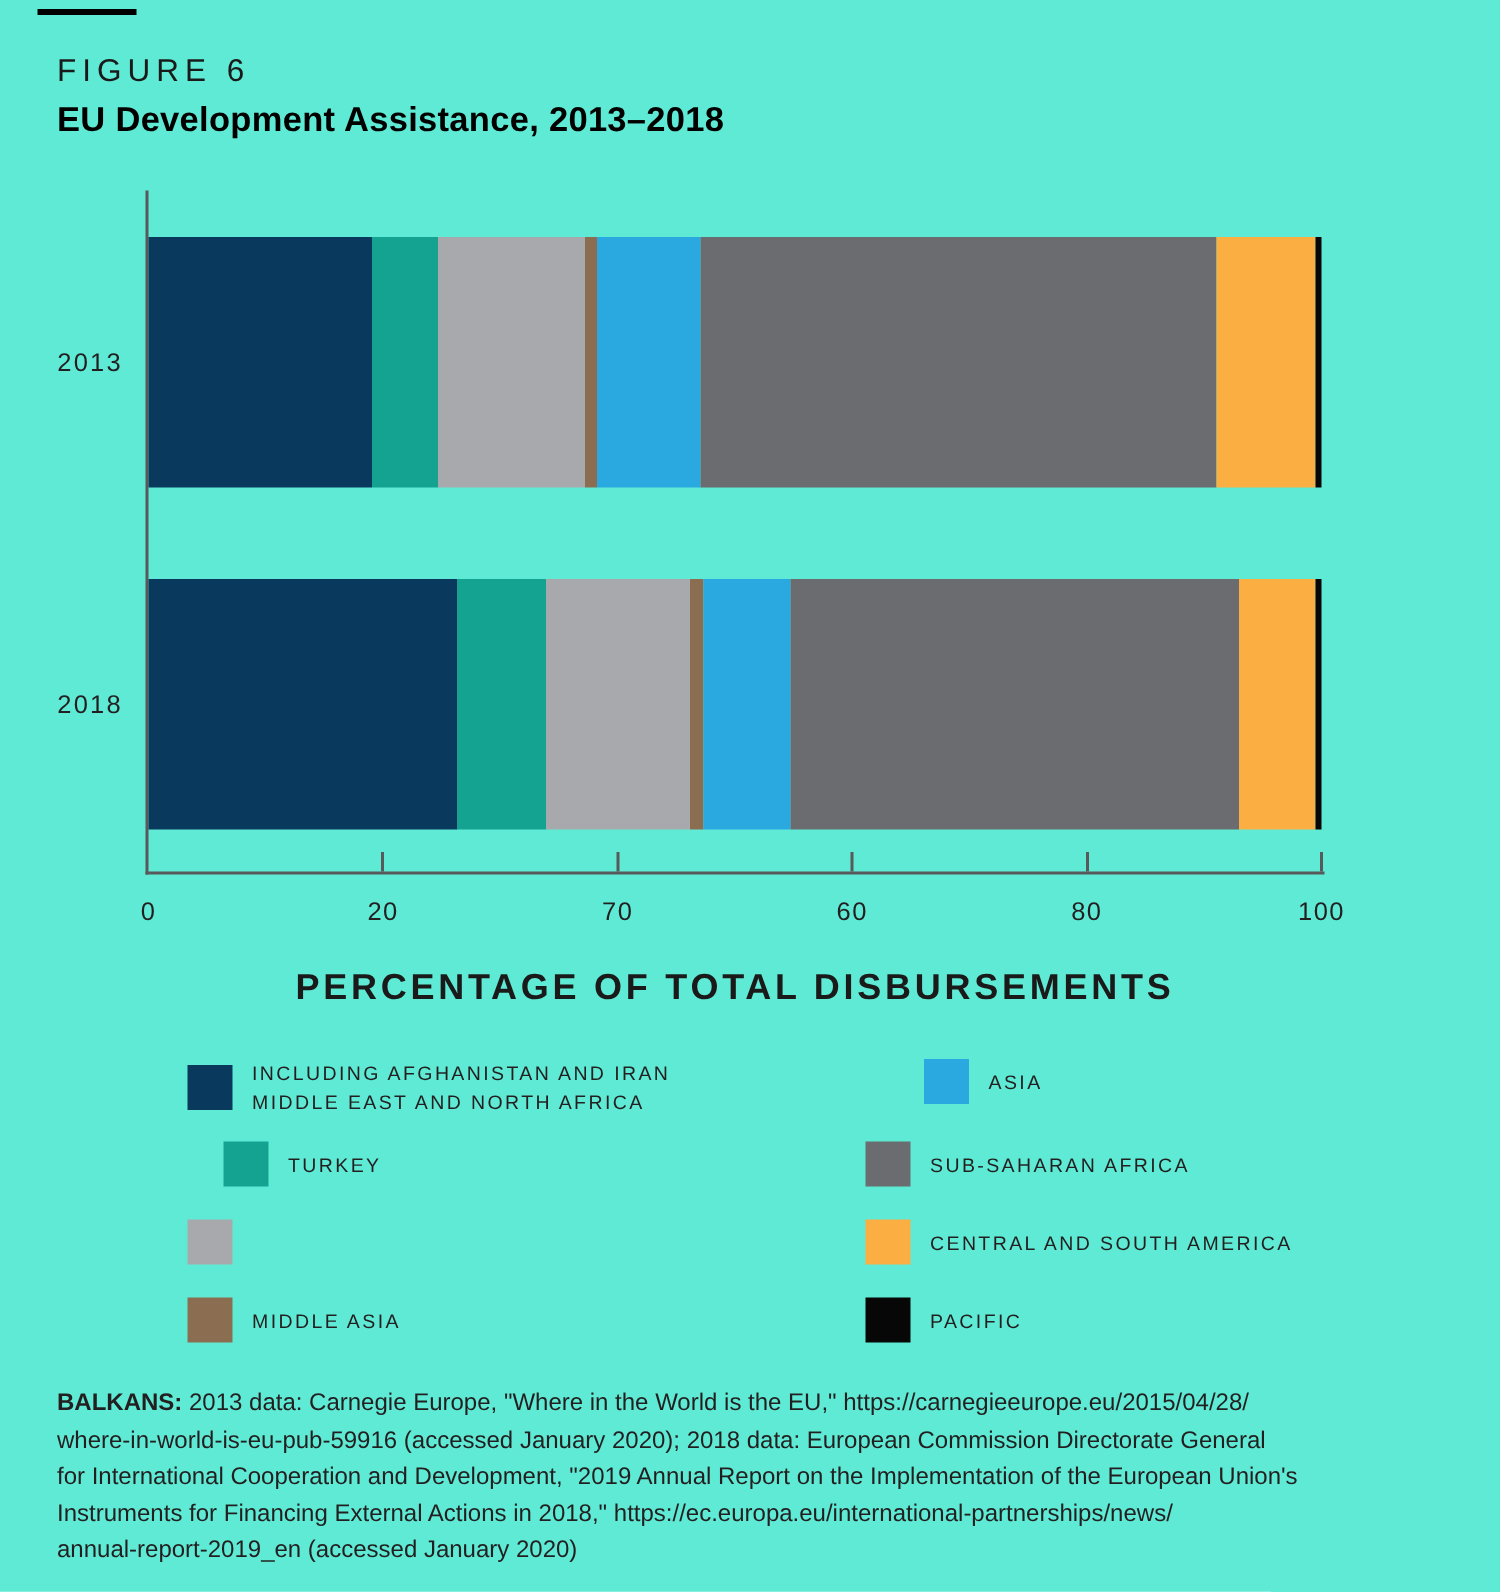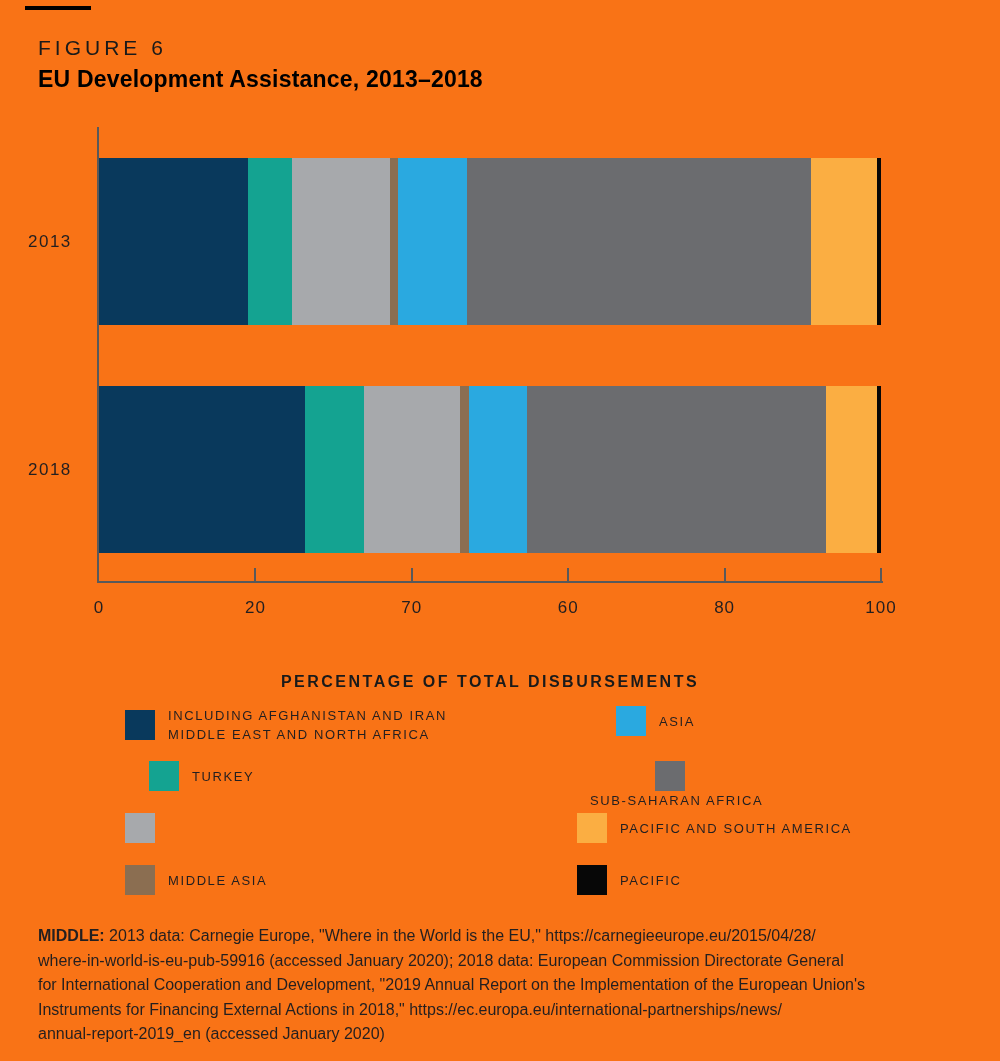--- a/index.html
+++ b/index.html
@@ -1,18 +1,18 @@
 <!DOCTYPE html>
 <html><head>
 <meta charset="utf-8">
 <style>
   * { margin:0; padding:0; box-sizing:border-box; }
   body { background:#ffffff; }
   .page {
-    position:relative; width:1000px; height:1061px; background:#f97316;
+    position:relative; width:1000px; height:1061px; background:#5eead4;
     font-family:"Liberation Sans", sans-serif; color:#231f20; overflow:hidden;
   }
   .top-rule { position:absolute; left:25px; top:6px; width:66px; height:4px; background:#000; }
   .figure-label {
     position:absolute; left:38px; top:36px; font-size:21px; font-weight:400;
     letter-spacing:4px; color:#1a1a1a;
   }
   .chart-title {
     position:absolute; left:38px; top:66px; font-size:23px; font-weight:700; color:#000;
     letter-spacing:0.2px;
@@ -22,26 +22,26 @@
   .x-axis-line { position:absolute; left:97px; top:581px; width:786px; height:2px; background:#58595b; }
   .x-tick-mark { position:absolute; top:568px; width:2px; height:13px; background:#58595b; }
   .x-tick-label {
     position:absolute; top:598px; width:60px; margin-left:-30px; text-align:center;
     font-size:17px; letter-spacing:1px; color:#231f20;
   }
   
   .bar-row { position:absolute; left:99px; width:782px; height:167px; display:flex; }
   .bar-seg { height:100%; }
   .year-label {
-    position:absolute; left:28px; width:54px; font-size:17px;
+    position:absolute; left:28px; width:54px; text-align:right; font-size:17px;
     letter-spacing:1.5px; color:#231f20;
   }
   .x-axis-title {
     position:absolute; left:99px; top:645px; width:782px; text-align:center;
-    font-size:16px; font-weight:700; letter-spacing:2.5px; color:#1a1a1a;margin-top:28px;
+    font-size:24px; font-weight:700; letter-spacing:2.5px; color:#1a1a1a;
   }
   
   .legend-item { position:absolute; display:flex; align-items:center; }
   .legend-swatch { width:30px; height:30px; flex:0 0 30px; }
   .legend-label { margin-left:13px; font-size:13px; letter-spacing:1.6px; line-height:19px; color:#231f20; }
   
   .source-note {
     position:absolute; left:38px; top:924px; width:950px; font-size:16px;
     line-height:24.5px; color:#231f20;
   }
@@ -123,39 +123,39 @@
         <div class="legend-label">
           <div>MIDDLE ASIA</div>
         </div>
       </div>
       <div class="legend-item" style="left: 577px; top: 706px; margin-left: 39px;">
         <div class="legend-swatch" style="background: rgb(42, 169, 224);"></div>
         <div class="legend-label">
           <div>ASIA</div>
         </div>
       </div>
-      <div class="legend-item" style="left: 577px; top: 761px; flex-direction: column;">
+      <div class="legend-item" style="left: 577px; top: 761px;">
         <div class="legend-swatch" style="background: rgb(107, 108, 111);"></div>
         <div class="legend-label">
           <div>SUB-SAHARAN AFRICA</div>
         </div>
       </div>
       <div class="legend-item" style="left: 577px; top: 813px;">
         <div class="legend-swatch" style="background: rgb(251, 174, 66);"></div>
         <div class="legend-label">
-          <div>PACIFIC AND SOUTH AMERICA</div>
+          <div>CENTRAL AND SOUTH AMERICA</div>
         </div>
       </div>
       <div class="legend-item" style="left: 577px; top: 865px;">
         <div class="legend-swatch" style="background: rgb(7, 7, 7);"></div>
         <div class="legend-label">
           <div>PACIFIC</div>
         </div>
       </div>
     </div>
 
-  <p class="source-note"><span class="src-label">MIDDLE:</span><span class="src-text" id="source-text"> 2013 data: Carnegie Europe, "Where in the World is the EU," https://carnegieeurope.eu/2015/04/28/
+  <p class="source-note"><span class="src-label">BALKANS:</span><span class="src-text" id="source-text"> 2013 data: Carnegie Europe, "Where in the World is the EU," https://carnegieeurope.eu/2015/04/28/
 where-in-world-is-eu-pub-59916 (accessed January 2020); 2018 data: European Commission Directorate General
 for International Cooperation and Development, "2019 Annual Report on the Implementation of the European Union's
 Instruments for Financing External Actions in 2018," https://ec.europa.eu/international-partnerships/news/
 annual-report-2019_en (accessed January 2020)</span></p>
 
 </div>
 
 </body></html>

